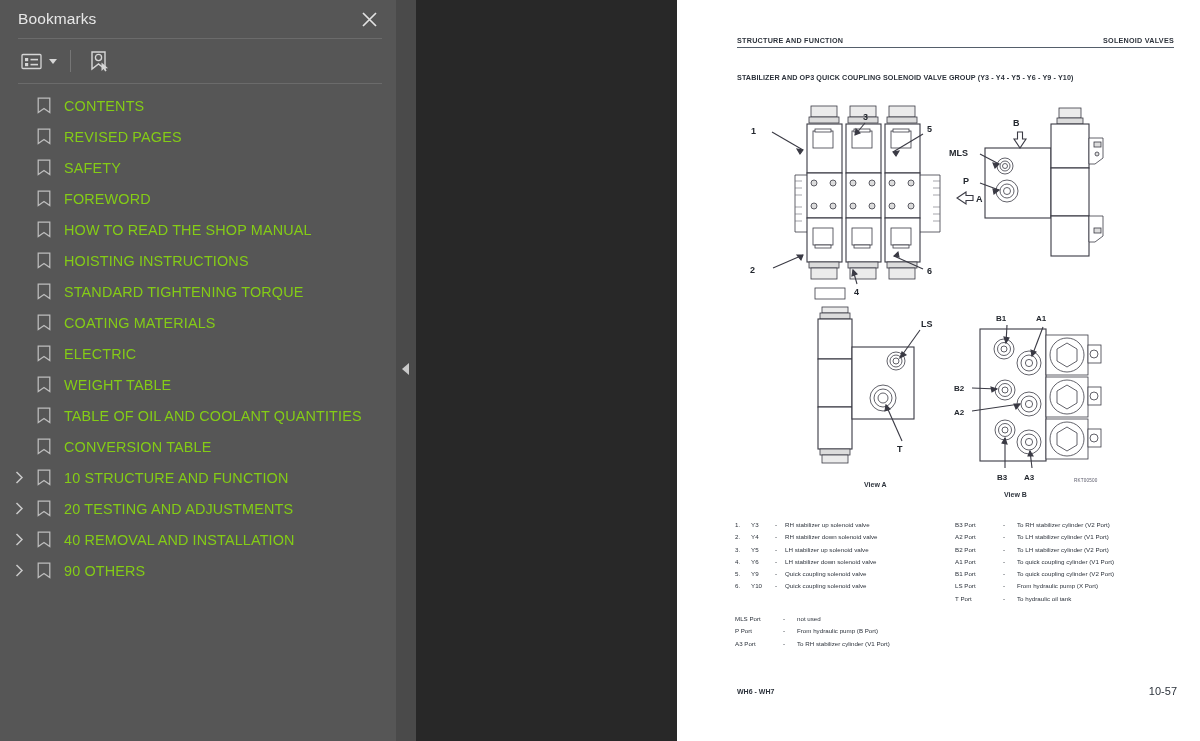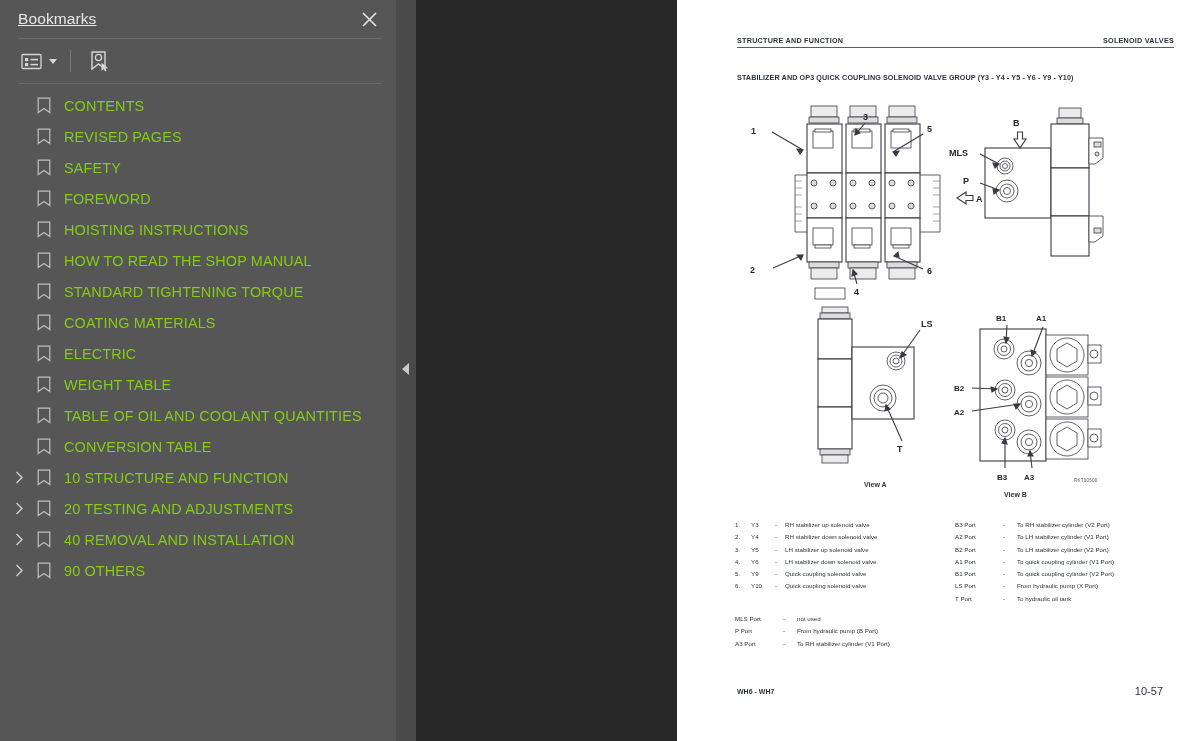--- a/index.html
+++ b/index.html
@@ -38,21 +38,20 @@
     display: flex;
     align-items: center;
     padding: 0 14px 0 18px;
     flex: 0 0 38px;
   }
   .sb-title {
     color: #e7e7e7;
     font-size: 15.5px;
     letter-spacing: .1px;
     flex: 1;
-    text-decoration: underline;
   }
   .sb-close {
     width: 26px;
     height: 26px;
     display: flex;
     align-items: center;
     justify-content: center;
     cursor: pointer;
   }
   .sb-close svg { display: block; }
@@ -218,21 +217,21 @@
   .pg-footer-left {
     position: absolute;
     left: 737px;
     top: 688px;
     font-size: 7px;
     font-weight: bold;
     color: #2d333c;
   }
   .pg-footer-right {
     position: absolute;
-    right: 37px;
+    right: 23px;
     top: 685px;
     font-size: 11px;
     color: #2d333c;
   }
 
   .fig-caption {
     position: absolute;
     font-size: 7px;
     font-weight: bold;
     color: #2d333c;
@@ -351,34 +350,34 @@
           <span class="bm-twisty empty">
             <svg width="9" height="13" viewBox="0 0 9 13">
               <path d="M1.5 1 L7 6.5 L1.5 12" stroke="#c9c9c9" stroke-width="1.5" fill="none"></path>
             </svg>
           </span>
           <span class="bm-icon">
             <svg width="14" height="17" viewBox="0 0 14 17">
               <path d="M1.2 1.2 H12.8 V15.6 L7 11.4 L1.2 15.6 Z" stroke="#bdbdbd" stroke-width="1.25" fill="none"></path>
             </svg>
           </span>
+          <span class="bm-label">HOW TO READ THE SHOP MANUAL</span>
+        </div>
+        <div class="bm-row">
+          <span class="bm-twisty empty">
+            <svg width="9" height="13" viewBox="0 0 9 13">
+              <path d="M1.5 1 L7 6.5 L1.5 12" stroke="#c9c9c9" stroke-width="1.5" fill="none"></path>
+            </svg>
+          </span>
+          <span class="bm-icon">
+            <svg width="14" height="17" viewBox="0 0 14 17">
+              <path d="M1.2 1.2 H12.8 V15.6 L7 11.4 L1.2 15.6 Z" stroke="#bdbdbd" stroke-width="1.25" fill="none"></path>
+            </svg>
+          </span>
           <span class="bm-label">HOISTING INSTRUCTIONS</span>
-        </div>
-        <div class="bm-row">
-          <span class="bm-twisty empty">
-            <svg width="9" height="13" viewBox="0 0 9 13">
-              <path d="M1.5 1 L7 6.5 L1.5 12" stroke="#c9c9c9" stroke-width="1.5" fill="none"></path>
-            </svg>
-          </span>
-          <span class="bm-icon">
-            <svg width="14" height="17" viewBox="0 0 14 17">
-              <path d="M1.2 1.2 H12.8 V15.6 L7 11.4 L1.2 15.6 Z" stroke="#bdbdbd" stroke-width="1.25" fill="none"></path>
-            </svg>
-          </span>
-          <span class="bm-label">HOW TO READ THE SHOP MANUAL</span>
         </div>
         <div class="bm-row">
           <span class="bm-twisty empty">
             <svg width="9" height="13" viewBox="0 0 9 13">
               <path d="M1.5 1 L7 6.5 L1.5 12" stroke="#c9c9c9" stroke-width="1.5" fill="none"></path>
             </svg>
           </span>
           <span class="bm-icon">
             <svg width="14" height="17" viewBox="0 0 14 17">
               <path d="M1.2 1.2 H12.8 V15.6 L7 11.4 L1.2 15.6 Z" stroke="#bdbdbd" stroke-width="1.25" fill="none"></path>

